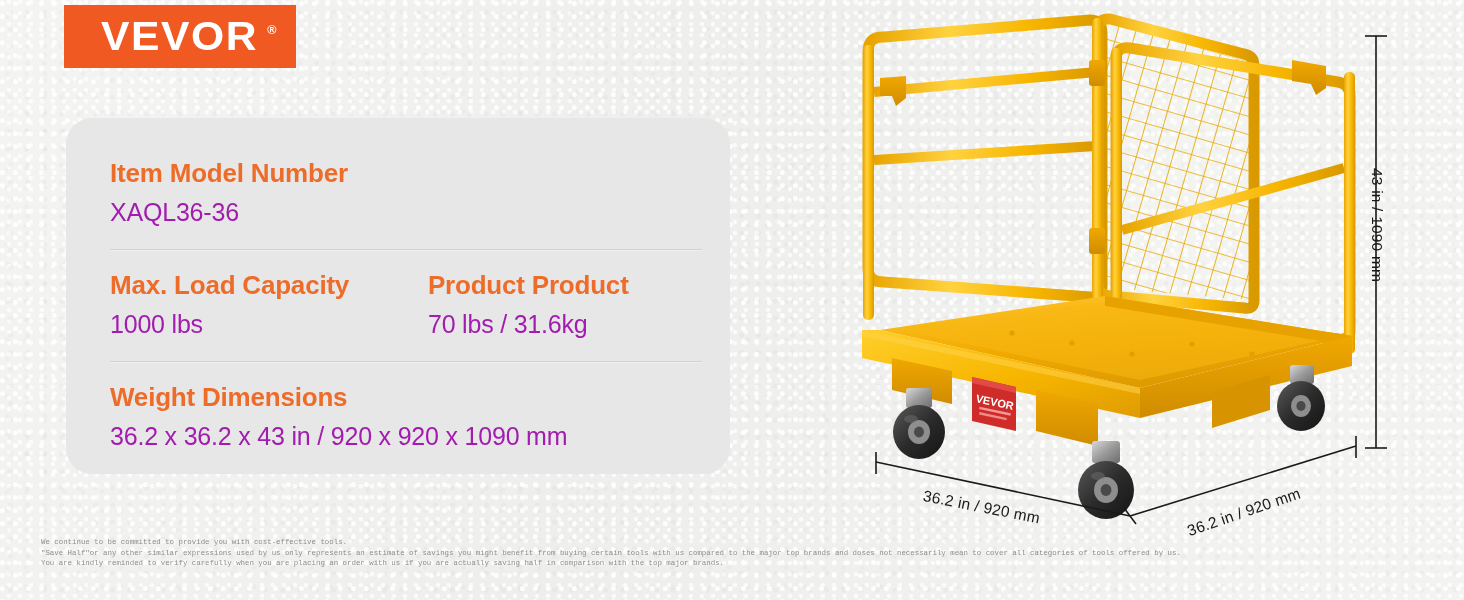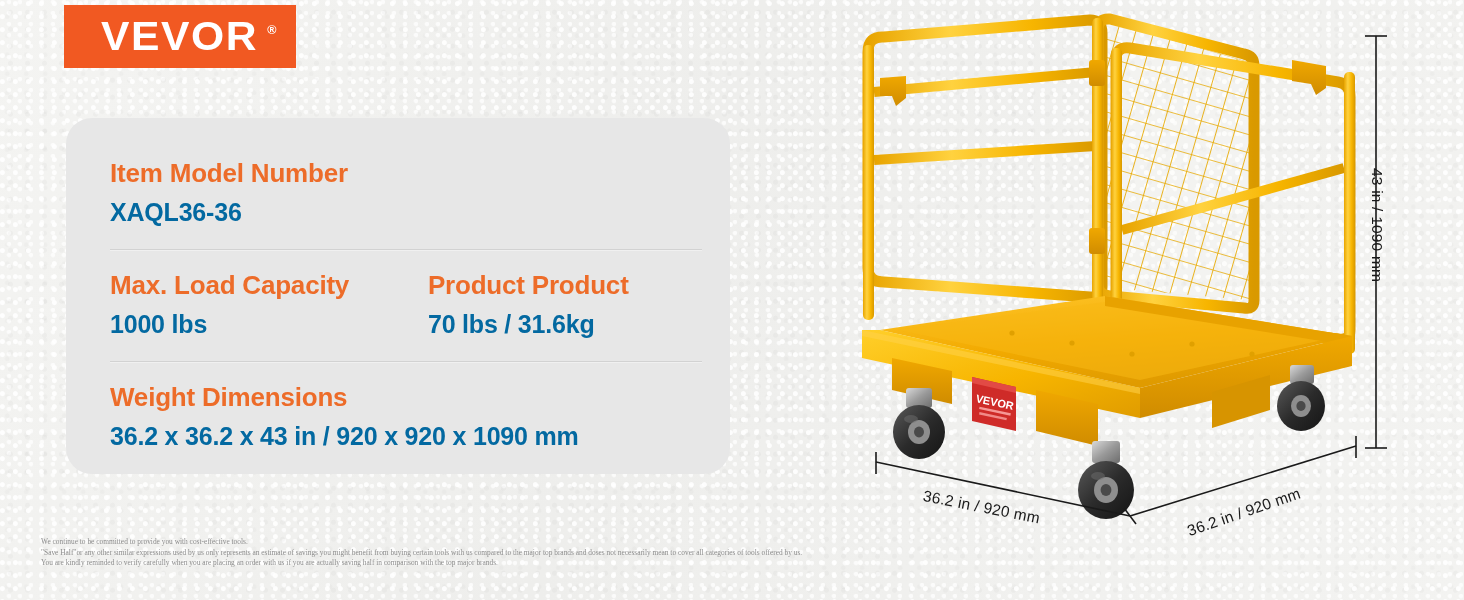--- a/index.html
+++ b/index.html
@@ -43,33 +43,33 @@
   }
   .spec-rows{position:absolute;left:38px;top:40px;right:28px;margin-left:6px;}
   .spec-row{display:flex;}
   .spec-cell{width:348px;}
   .spec-cell.narrow{width:300px;}
   .spec-head{
     color:#ed6c29;font-weight:bold;font-size:26px;line-height:30px;
     letter-spacing:-.2px;white-space:nowrap;
   }
   .spec-val{
-    color:#0369a1;font-size:25px;line-height:30px;margin-top:9px;
-    letter-spacing:-.2px;white-space:nowrap;font-weight:700;
+    color:#a21caf;font-size:25px;line-height:30px;margin-top:9px;
+    letter-spacing:-.2px;white-space:nowrap;font-weight:400;
   }
   .divider{
     height:1px;background:#d2d2d2;margin:22px 0 20px 0;
     box-shadow:0 1px 0 #f0f0f0;
   }
 
   
   .disclaimer{
     position:absolute;left:41px;top:537px;width:1200px;
     font-size:7.4px;line-height:10.6px;color:#8d8d8d;
-    font-family:Liberation Serif, serif;white-space:nowrap;
+    font-family:Liberation Mono, monospace;white-space:nowrap;
   }
 
   
   .product{position:absolute;left:840px;top:0;width:624px;height:600px;}
   .product svg{display:block;}
 
   
   .dim-label{
     position:absolute;color:#1a1a1a;font-size:15.5px;
     font-family:"Liberation Sans", sans-serif;white-space:nowrap;letter-spacing:.2px;

